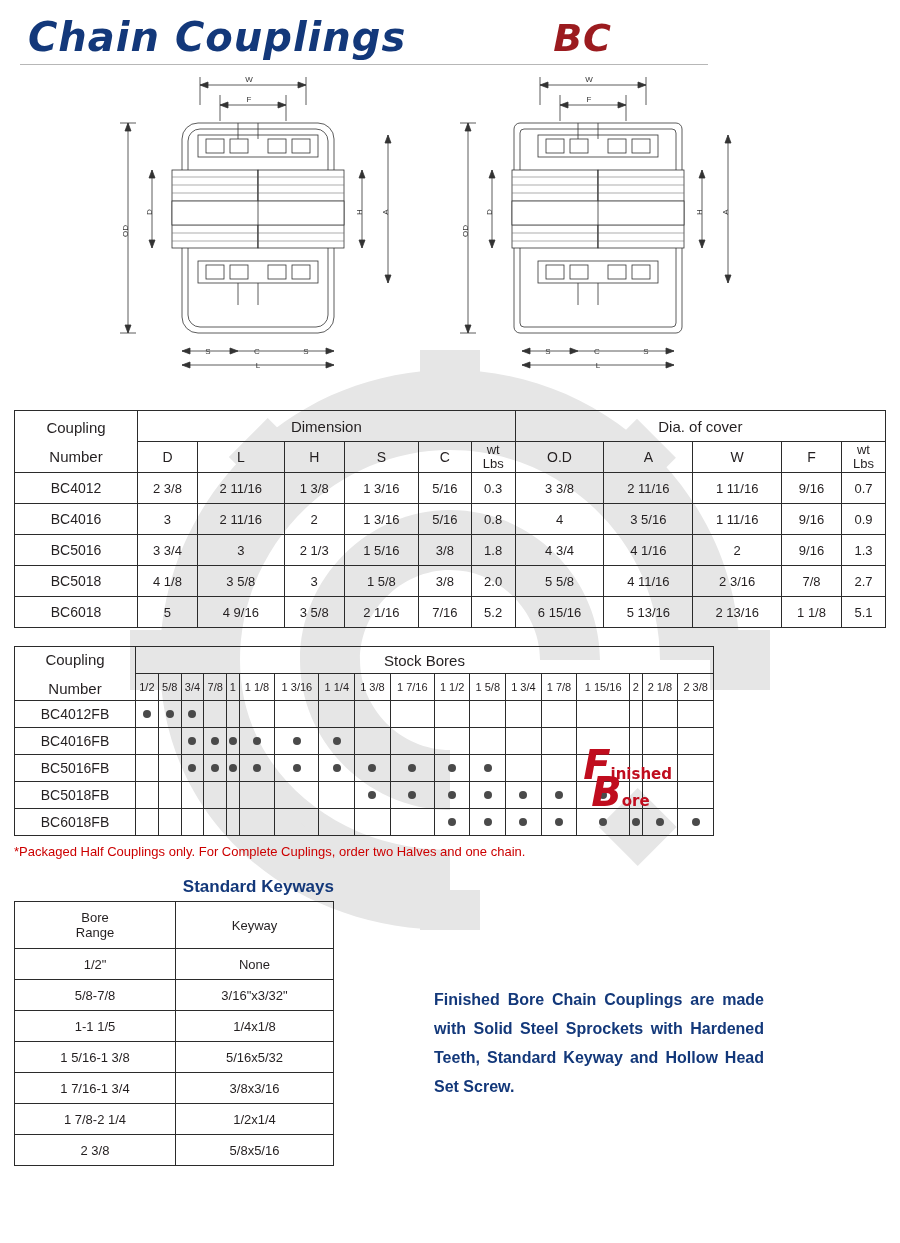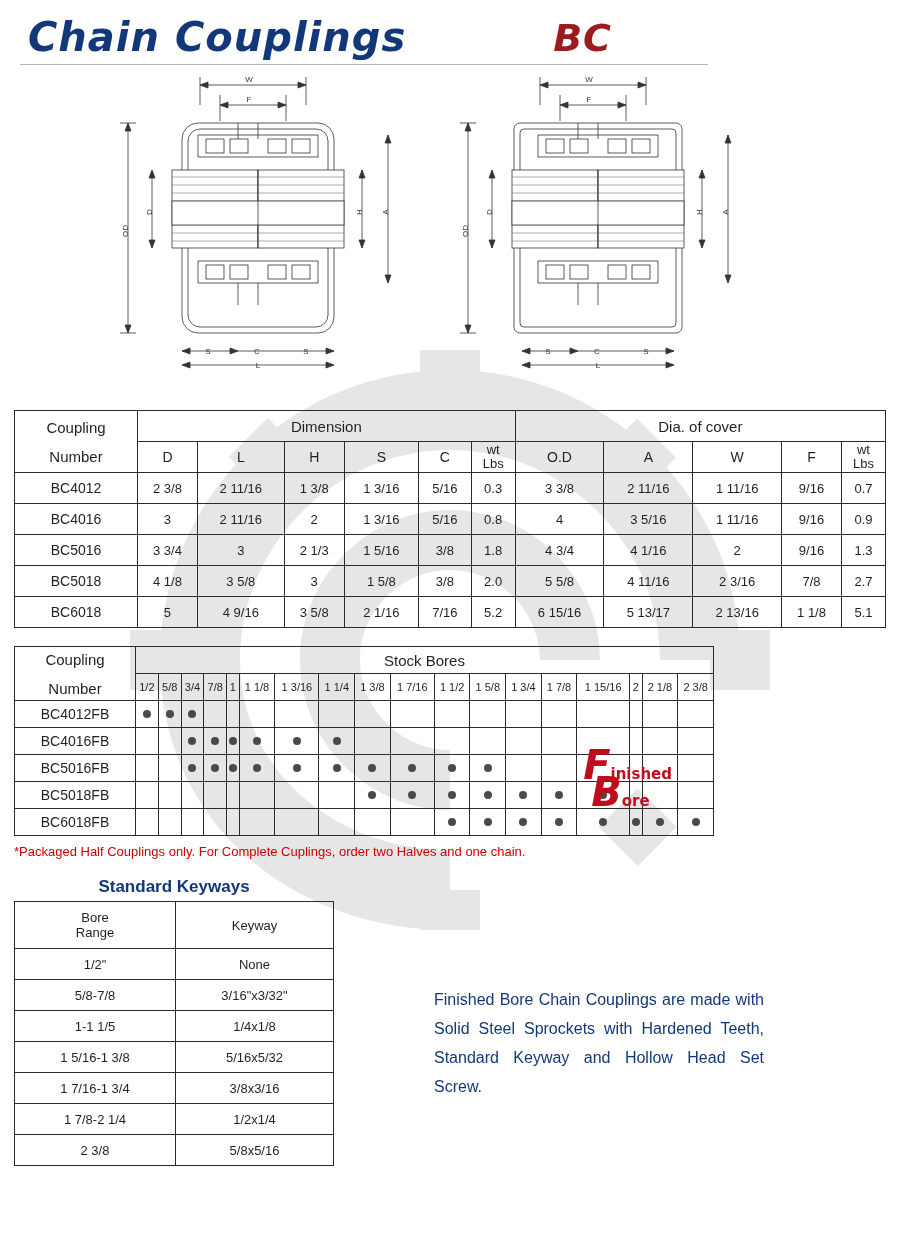--- a/index.html
+++ b/index.html
@@ -89,29 +89,29 @@
 
   .note{
     position:relative;z-index:2;
     color:#cc0000;font-size:13px;margin:8px 0 0 14px;
   }
 
   
   .kw-title{
     position:relative;z-index:2;
     color:#13387a;font-weight:bold;font-size:17px;
-    text-align:center;width:320px;margin:18px 0 4px 14px;
+    text-align:right;width:320px;margin:18px 0 4px 14px;
   }
   .t-kw{width:320px;border:1px solid #2b2b2b;margin-left:14px;position:relative;z-index:2;}
   .t-kw th,.t-kw td{border:1px solid #2b2b2b;text-align:center;font-size:13px;height:30px;padding:0;}
   .t-kw td.hd{border:1px solid #2b2b2b;}
 
   .blurb{
     position:absolute;left:434px;top:985px;width:330px;z-index:2;
-    color:#13387a;font-weight:normal;font-size:16px;line-height:29px;
+    color:#13387a;font-weight:bold;font-size:16px;line-height:29px;
     text-align:justify;
   }
 </style>
 </head>
 <body>
 
 <div class="page">
 
   <svg class="watermark" viewBox="0 0 660 600">
     <g fill="#e6e6e6">
@@ -418,21 +418,21 @@
       </tr>
       <tr>
         <td class="model">BC6018</td>
         <td>5</td>
         <td>4 9/16</td>
         <td>3 5/8</td>
         <td>2 1/16</td>
         <td>7/16</td>
         <td>5.2</td>
         <td>6 15/16</td>
-        <td>5 13/17</td>
+        <td>5 13/16</td>
         <td>2 13/16</td>
         <td>1 1/8</td>
         <td>5.1</td>
       </tr>
     </tbody>
       </table>
   </div>
 
   <div class="tbl-wrap" style="margin-top:18px">
     <table class="t-bores">

